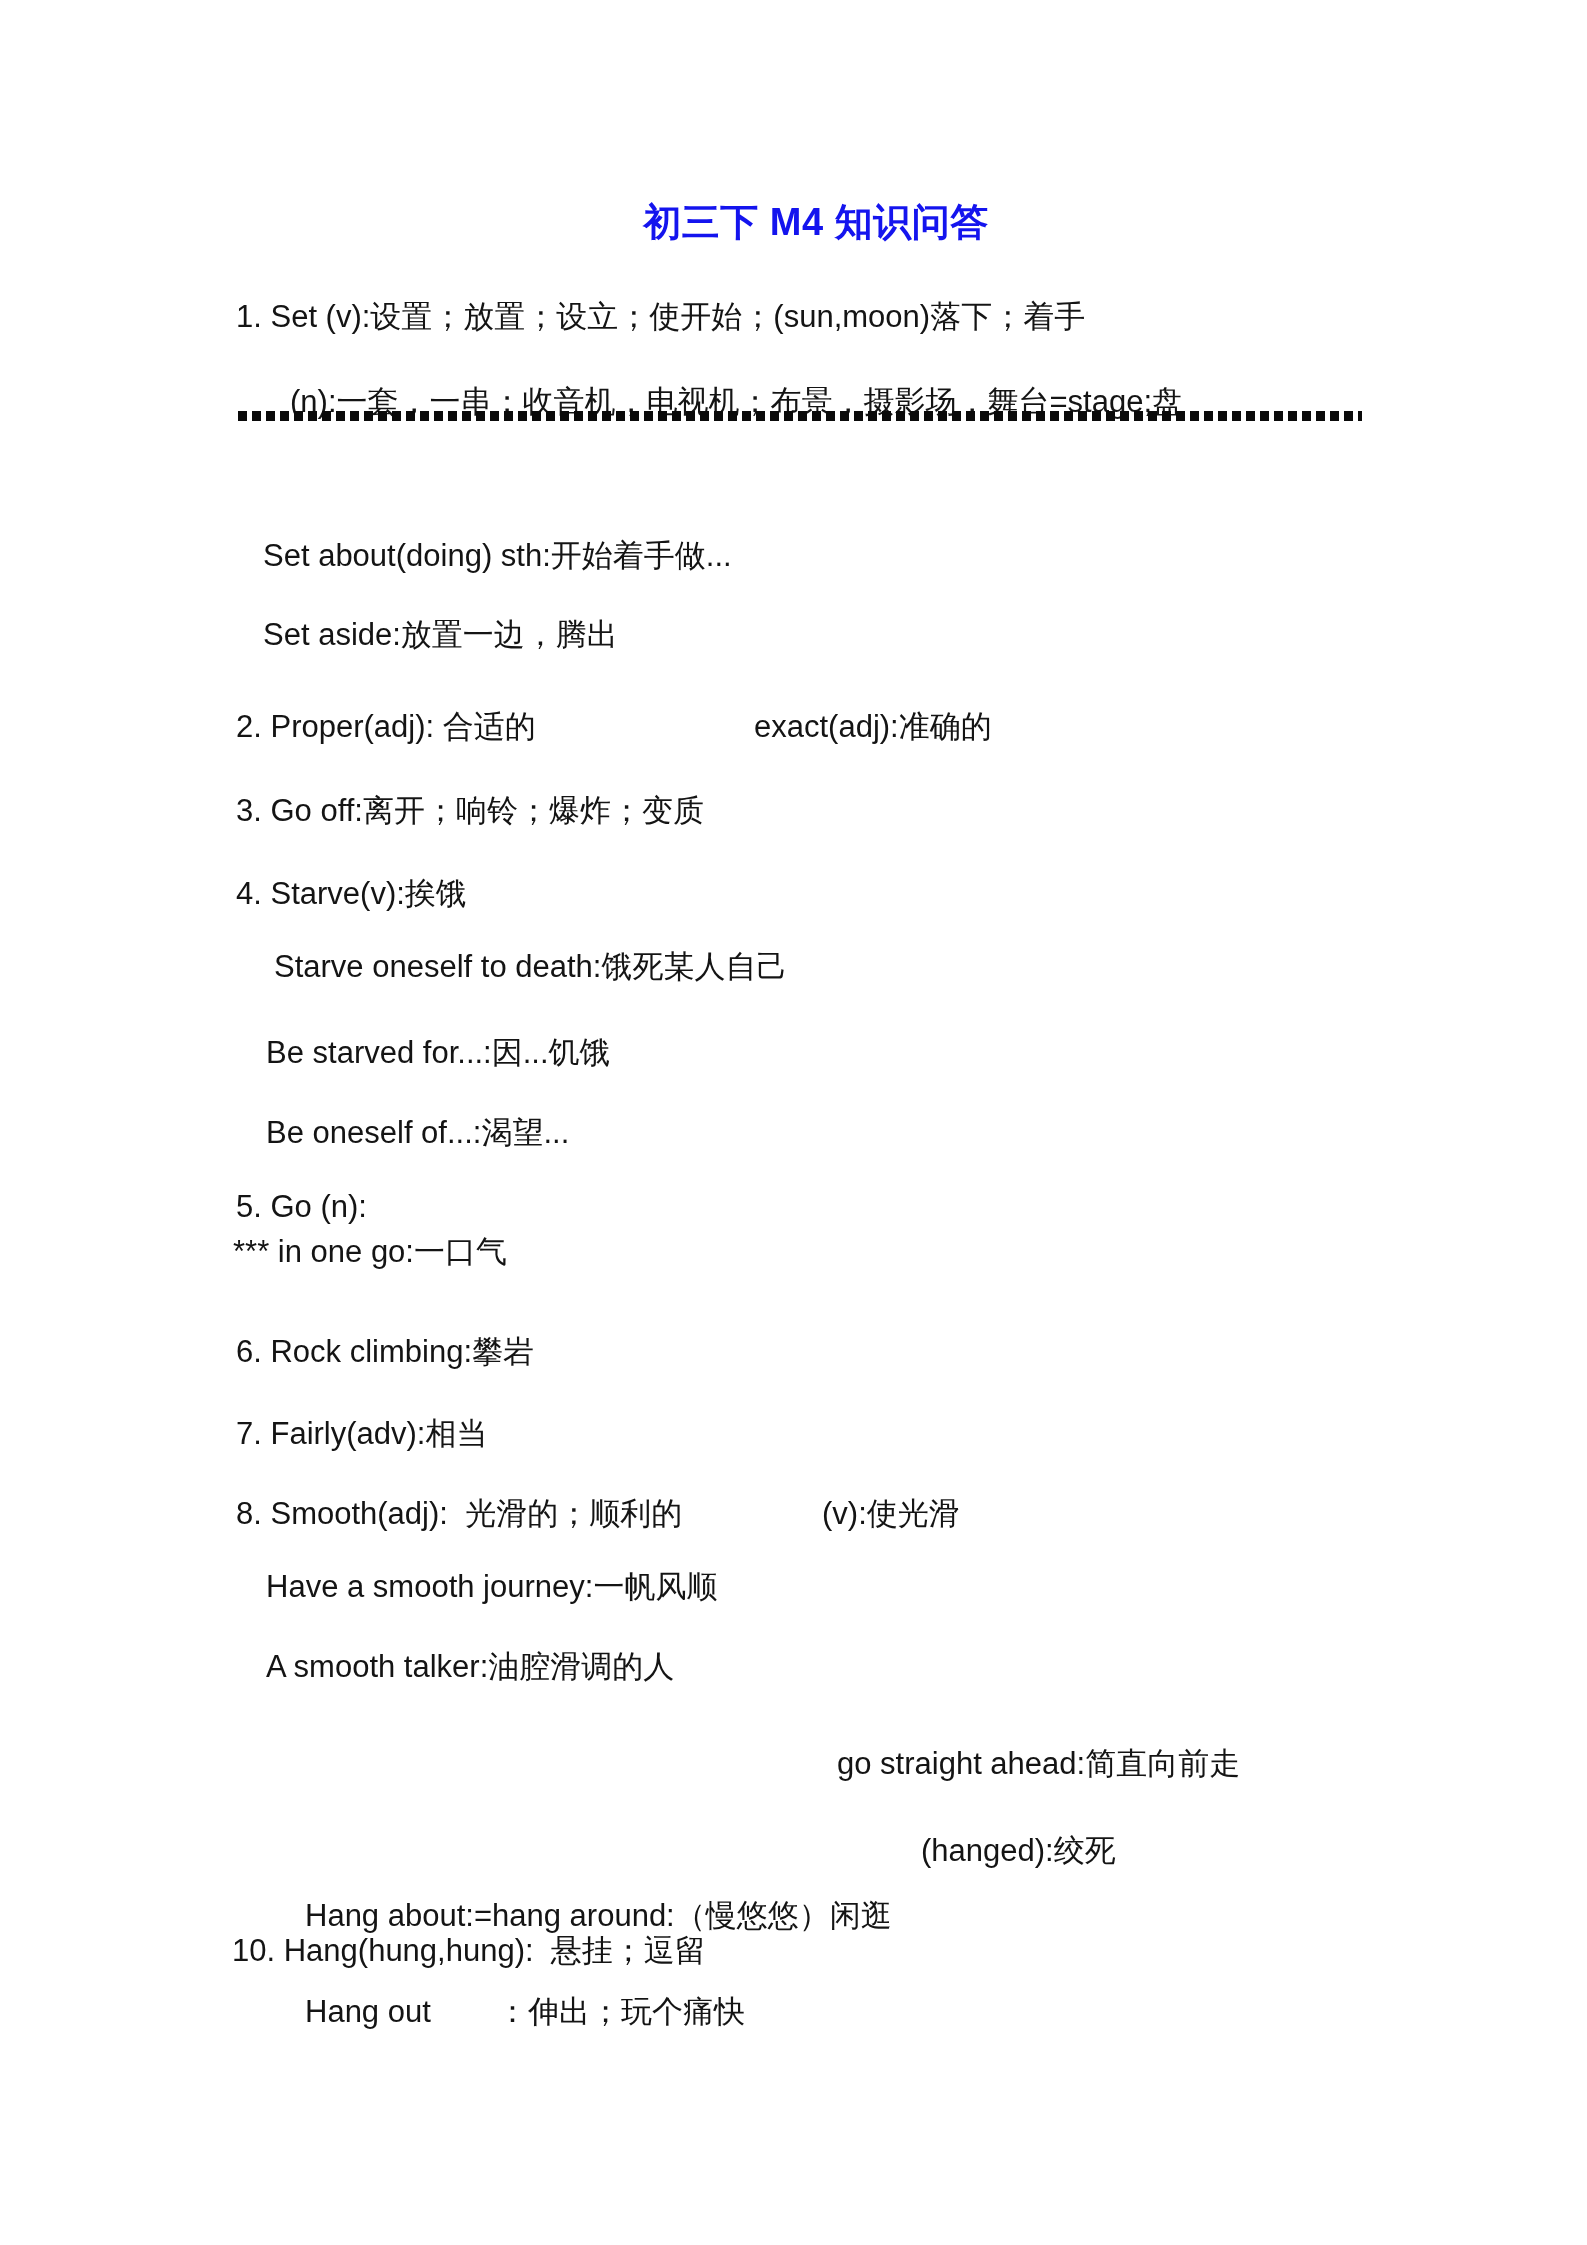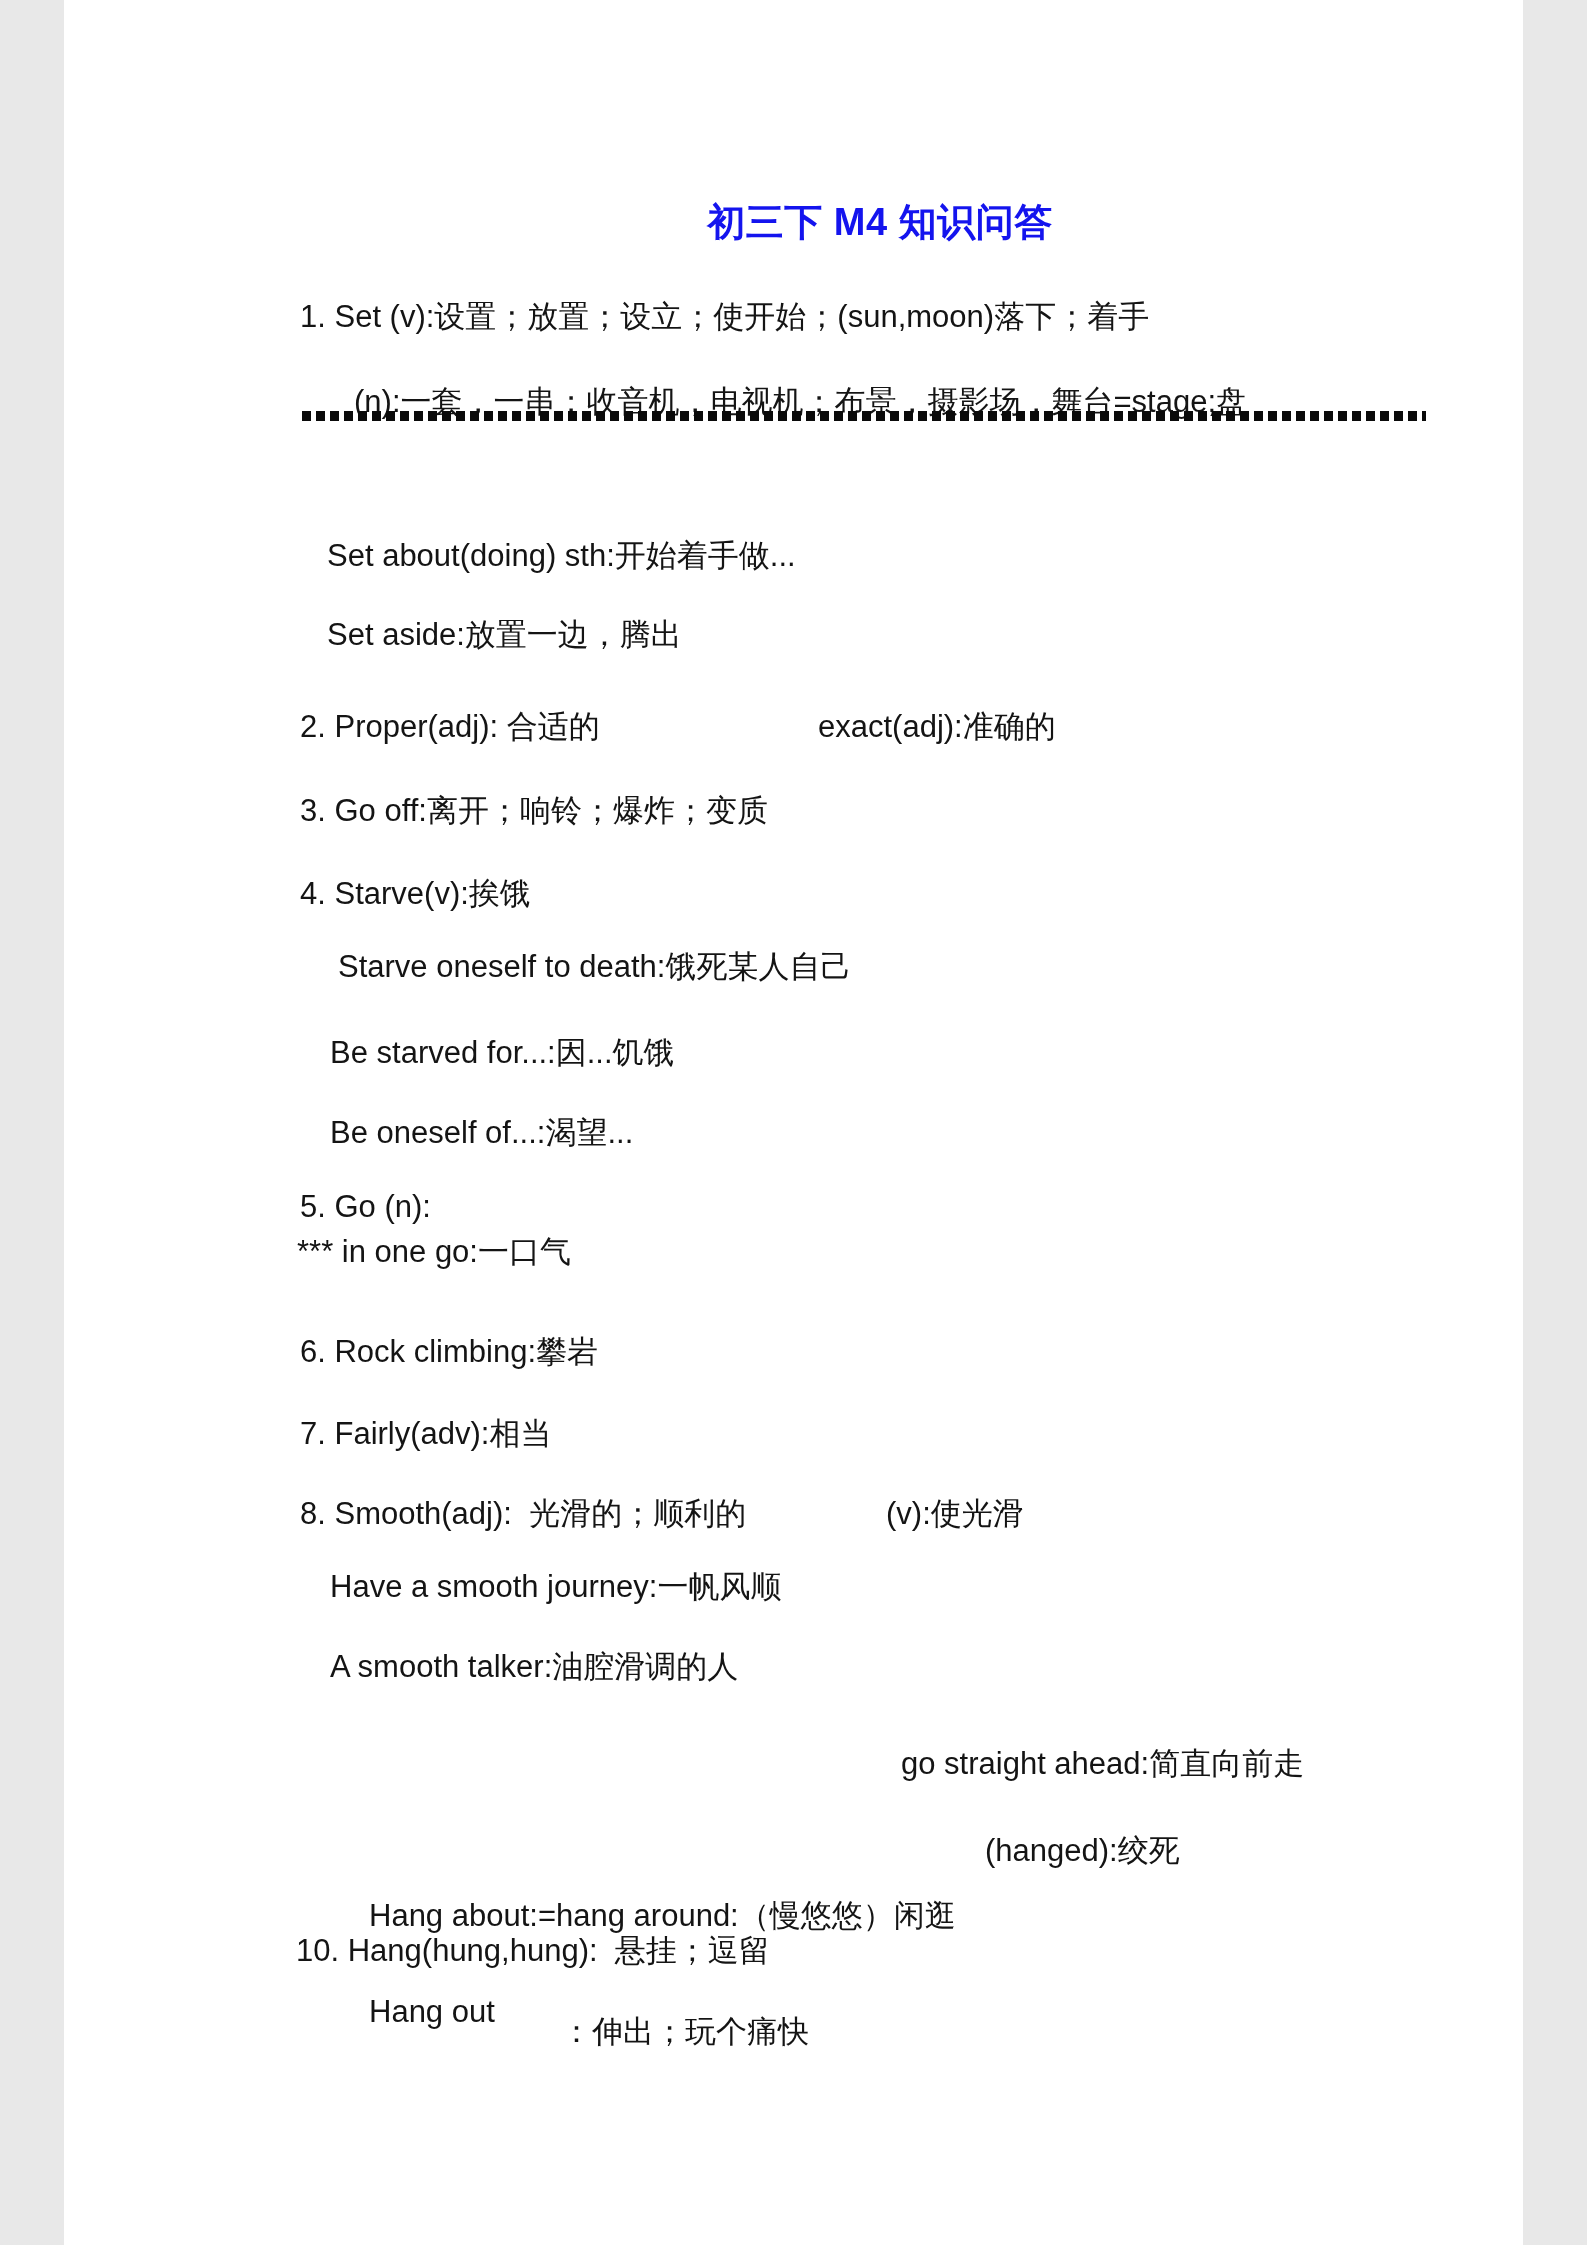--- a/index.html
+++ b/index.html
@@ -2,21 +2,21 @@
 <html><head>
 <meta charset="utf-8">
 <style>
   html, body {
     margin: 0;
     padding: 0;
     background: #e8e8e8;
   }
   .page {
     position: relative;
-    width: 1459px;
+    width: 1587px;
     height: 2245px;
     margin: 0 auto;
     background: #ffffff;
     overflow: hidden;
     font-family: "Liberation Sans", "DejaVu Sans", sans-serif;
   }
   .doc-title {
     position: absolute;
     top: 197px;
     left: 816px;
@@ -83,15 +83,15 @@
   <div class="line" style="top:1496px; left:822px;">(v):使光滑</div>
   <div class="line" style="top:1569px; left:266px;">Have a smooth journey:一帆风顺</div>
   <div class="line" style="top:1649px; left:266px;">A smooth talker:油腔滑调的人</div>
 
   <div class="line" style="top:1746px; left:837px;">go straight ahead:简直向前走</div>
 
   <div class="line" style="top:1933px; left:232px;">10. Hang(hung,hung):  悬挂；逗留</div>
   <div class="line" style="top:1833px; left:921px;">(hanged):绞死</div>
   <div class="line" style="top:1898px; left:305px;">Hang about:=hang around:（慢悠悠）闲逛</div>
   <div class="line" style="top:1994px; left:305px;">Hang out</div>
-  <div class="line" style="top:1994px; left:497px;margin-top:20px;">：伸出；玩个痛快</div>
+  <div class="line" style="top:1994px; left:497px;">：伸出；玩个痛快</div>
 
 </div>
 
 </body></html>

